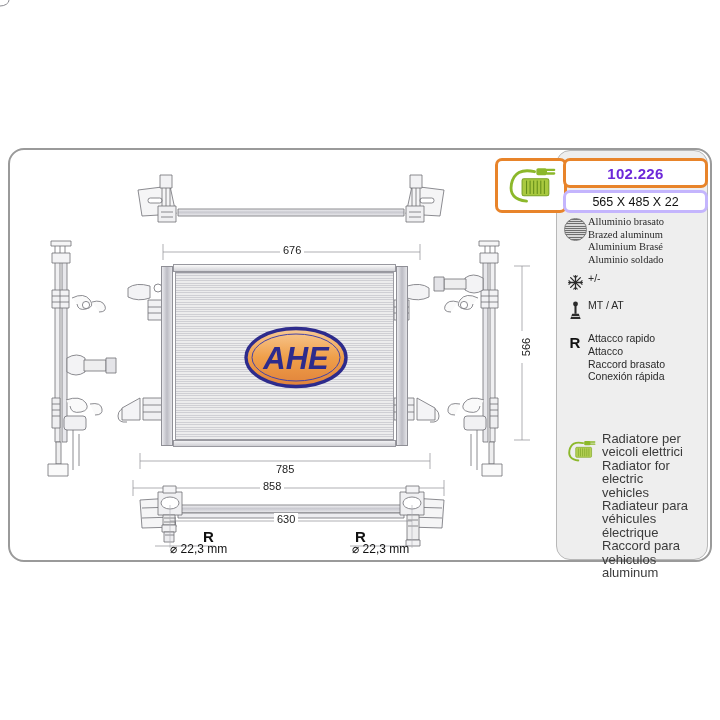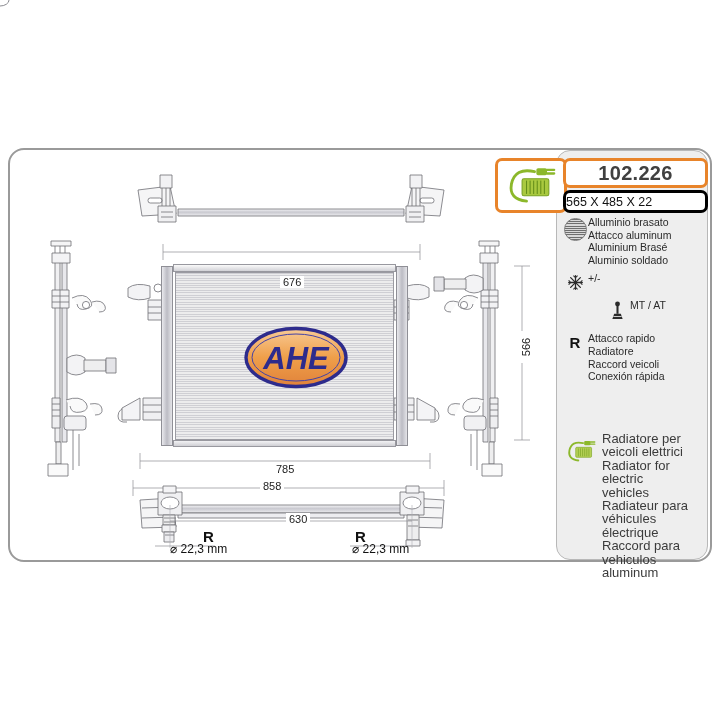--- a/index.html
+++ b/index.html
@@ -19,25 +19,25 @@
     position:absolute;left:556px;top:150px;width:152px;height:410px;
     border:1.5px solid #b8b8b8;border-radius:14px;
     background:#eeeeee;box-sizing:border-box;
   }
   .code-box{
     position:absolute;left:563px;top:158px;width:145px;height:30px;
     border:3px solid #e8842a;border-radius:7px;background:#fff;
     display:flex;align-items:center;justify-content:center;box-sizing:border-box;
     z-index:6;
   }
-  .code-box .txt{font-size:20px;font-weight:bold;color:#404040;letter-spacing:.3px;}
+  .code-box .txt{font-size:15px;font-weight:bold;color:#6d28d9;letter-spacing:.3px;}
   .dim-box{
     position:absolute;left:563px;top:190px;width:145px;height:23px;
-    border:3px solid #000000;border-radius:7px;background:#fff;
-    display:flex;align-items:center;box-sizing:border-box;
+    border:3px solid #c4b5fd;border-radius:7px;background:#fff;
+    display:flex;align-items:center;justify-content:center;box-sizing:border-box;
     z-index:6;
   }
   .dim-box .txt{font-size:12.5px;color:#111;}
 
   .plug-box{
     position:absolute;left:495px;top:158px;width:72px;height:55px;
     border:3px solid #e8842a;border-radius:7px;background:#fff;
     box-sizing:border-box;z-index:5;
   }
 
@@ -314,24 +314,24 @@
       <stop offset="0%" stop-color="#f8cb96"></stop>
       <stop offset="50%" stop-color="#ef9f4a"></stop>
       <stop offset="100%" stop-color="#e0823a"></stop>
     </linearGradient>
   </defs>
   <ellipse cx="53" cy="31.5" rx="50" ry="29" fill="url(#lg2)" stroke="#2d2b8c" stroke-width="3.4"></ellipse>
   <ellipse cx="53" cy="31.5" rx="44" ry="23.5" fill="none" stroke="#4442a6" stroke-width="1"></ellipse>
   <text x="53" y="43" text-anchor="middle" font-family="Liberation Sans, sans-serif" font-size="31" font-weight="bold" font-style="italic" fill="#2d2b8c">AHE</text>
 </svg>
 
-<div class="dimtxt" style="left:280px;top:244px;margin-top:32px;">676</div>
+<div class="dimtxt" style="left:280px;top:244px;">676</div>
 <div class="dimtxt" style="left:273px;top:453px;margin-top:10px;">785</div>
 <div class="dimtxt" style="left:260px;top:480px;">858</div>
-<div class="dimtxt" style="left:286px;top:513px;">630</div>
+<div class="dimtxt" style="left:274px;top:513px;">630</div>
 <div class="dimtxt vert" style="left:510px;top:341px;width:26px;text-align:center;">566</div>
 
 <div class="rmark" style="left:203px;top:528px;">R</div>
 <div class="rmark" style="left:355px;top:528px;">R</div>
 <div class="dia" style="left:170px;top:542px;">⌀ 22,3 mm</div>
 <div class="dia" style="left:352px;top:542px;">⌀ 22,3 mm</div>
 
 <div class="spec-panel"></div>
 
 <div class="plug-box">
@@ -354,27 +354,27 @@
 
 <div class="code-box">
   <span class="txt">102.226</span>
 </div>
 <div class="dim-box">
   <span class="txt">565 X 485 X 22</span>
 </div>
 
 <div class="spec-rows">
 
-  <div class="srow" style="margin-bottom:6px;">
+  <div class="srow" style="margin-bottom:6px;font-family:Liberation Serif, serif;">
     <span class="ico">
       <span class="alu-circle"></span>
     </span>
     <span class="lbl">
       <span>Alluminio brasato</span><br>
-      <span>Attacco aluminum</span><br>
+      <span>Brazed aluminum</span><br>
       <span>Aluminium Brasé</span><br>
       <span>Aluminio soldado</span>
     </span>
   </div>
 
   <div class="srow" style="margin-bottom:8px;">
     <span class="ico">
       <svg width="17" height="17" viewBox="0 0 20 20" xmlns="http://www.w3.org/2000/svg">
         <g stroke="#2b2b2b" stroke-width="1.5" stroke-linecap="round">
           <line x1="10" y1="2" x2="10" y2="18"></line>
@@ -387,38 +387,38 @@
           <path d="M10,15.6 L7.8,17.7 M10,15.6 L12.2,17.7"></path>
           <path d="M4.4,10 L2.3,7.8 M4.4,10 L2.3,12.2"></path>
           <path d="M15.6,10 L17.7,7.8 M15.6,10 L17.7,12.2"></path>
         </g>
         <circle cx="10" cy="10" r="1.6" fill="#2b2b2b"></circle>
       </svg>
     </span>
     <span class="lbl">+/-</span>
   </div>
 
-  <div class="srow" style="margin-bottom:12px;justify-content:center;">
+  <div class="srow" style="margin-bottom:12px;">
     <span class="ico">
       <svg width="15" height="19" viewBox="0 0 16 20" xmlns="http://www.w3.org/2000/svg">
         <circle cx="8" cy="3" r="2.6" fill="#2b2b2b"></circle>
         <rect x="6.9" y="4.5" width="2.2" height="9" fill="#2b2b2b"></rect>
         <path d="M2.5,19 L13.5,19 L11.5,13.5 L4.5,13.5 Z" fill="#2b2b2b"></path>
         <line x1="3.6" y1="16.4" x2="12.4" y2="16.4" stroke="#e8e8e8" stroke-width="0.9"></line>
       </svg>
     </span>
     <span class="lbl">MT / AT</span>
   </div>
 
   <div class="srow">
     <span class="ico" style="font-size:15px;font-weight:bold;color:#111;">R</span>
     <span class="lbl">
       <span>Attacco rapido</span><br>
-      <span>Radiatore</span><br>
-      <span>Raccord veicoli</span><br>
+      <span>Attacco</span><br>
+      <span>Raccord brasato</span><br>
       <span>Conexión rápida</span>
     </span>
   </div>
 </div>
 
 <div class="ev-block">
   <span class="ico">
     <svg width="38" height="34" viewBox="0 0 72 58" xmlns="http://www.w3.org/2000/svg">
       <path d="M40,14 q-22,-5 -26,14 q-3,17 17,19" fill="none" stroke="#8cb82b" stroke-width="3.4" stroke-linecap="round"></path>
       <rect x="26" y="22" width="30" height="19" rx="2" fill="#b5d155" stroke="#7aa322" stroke-width="1.2"></rect>

